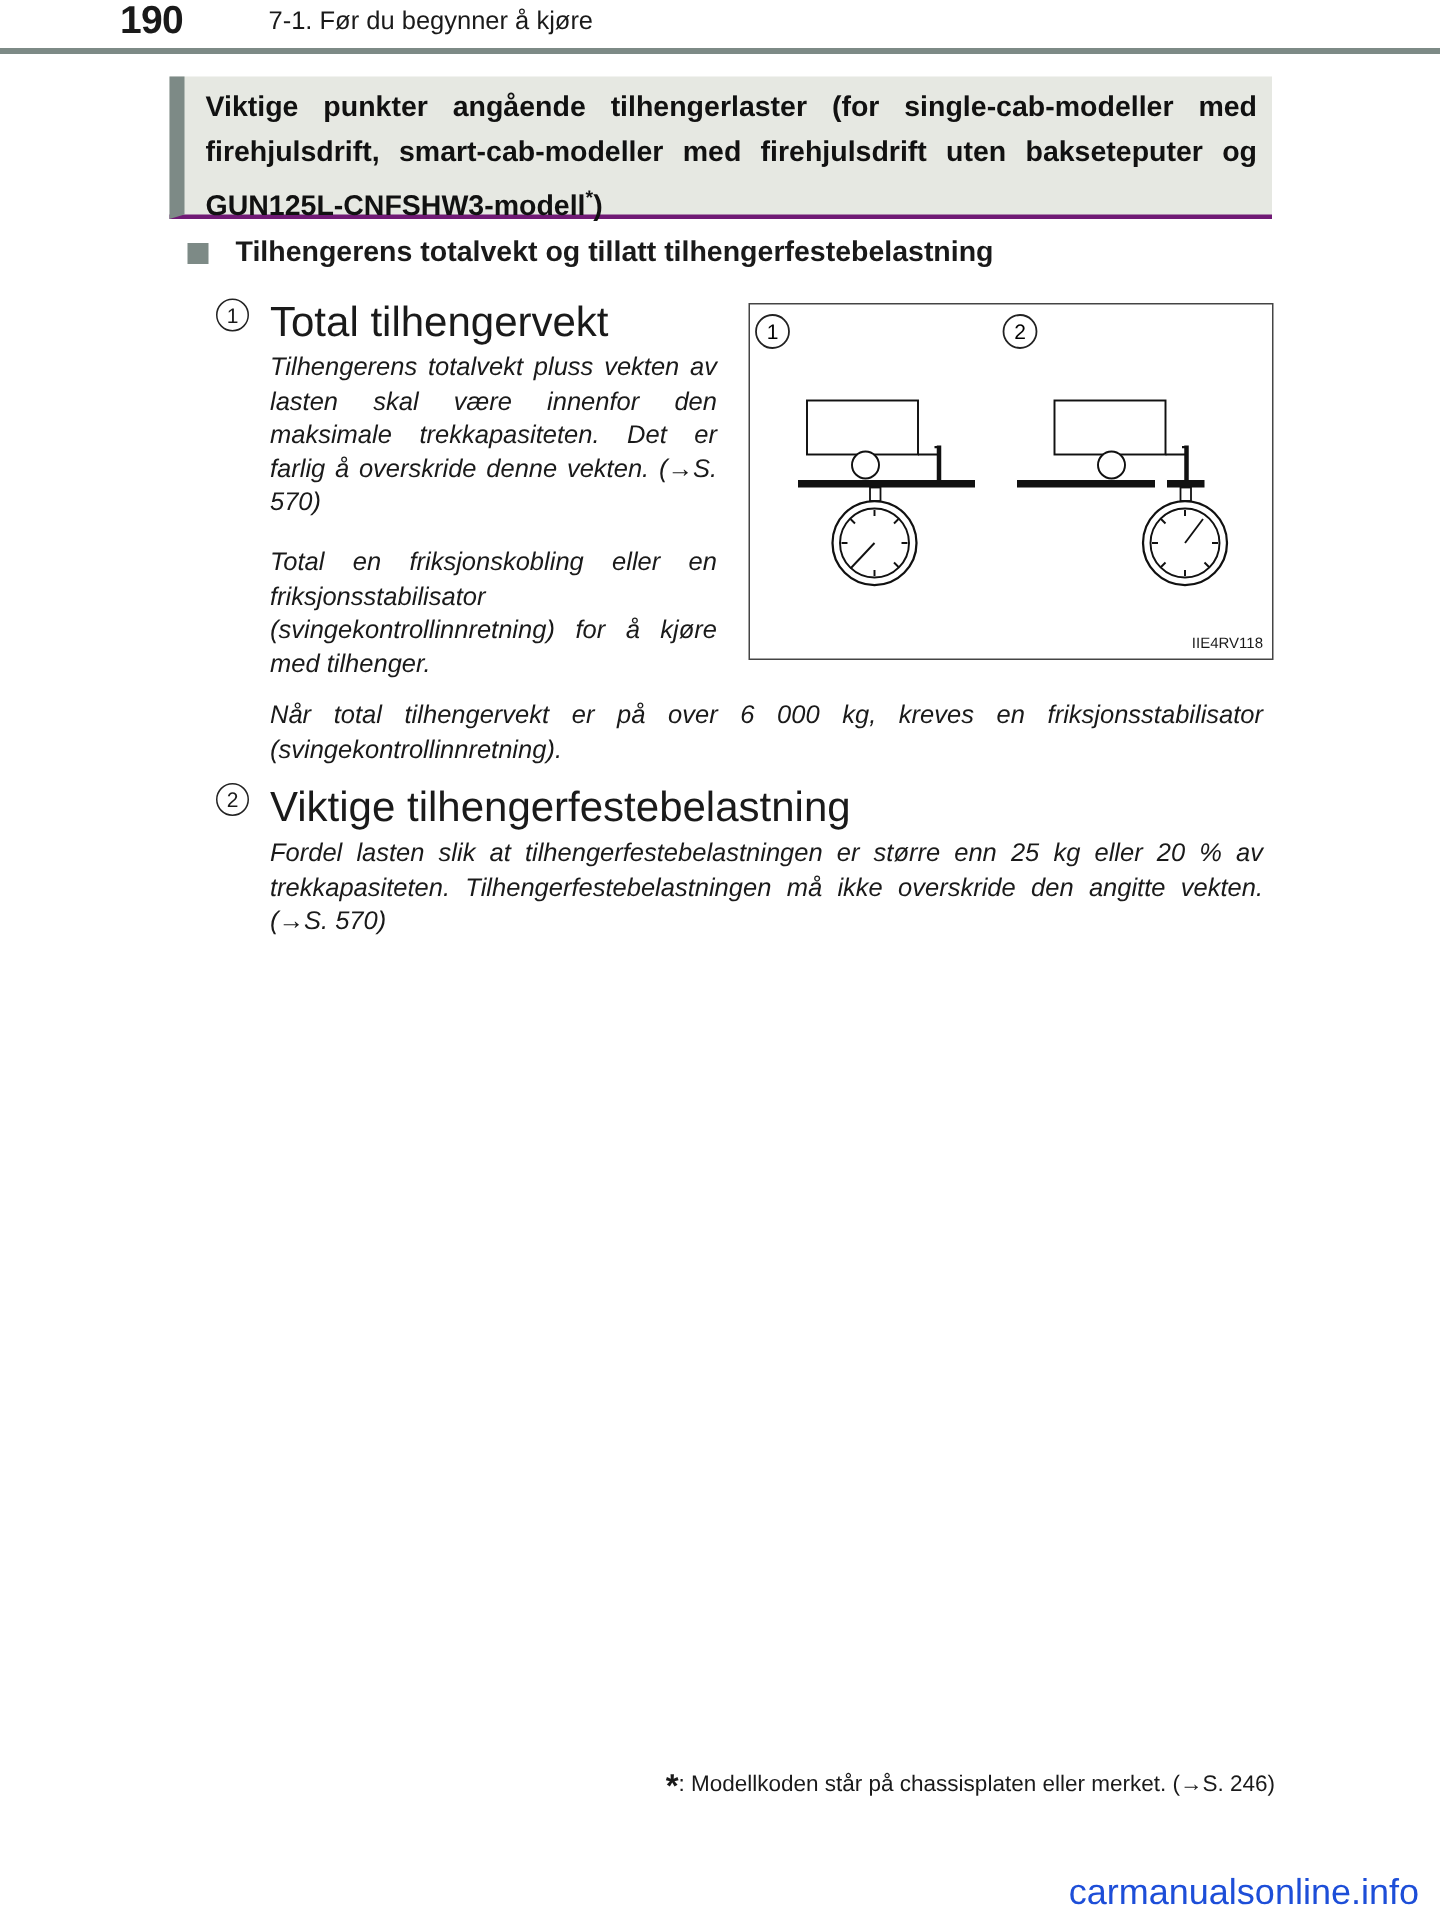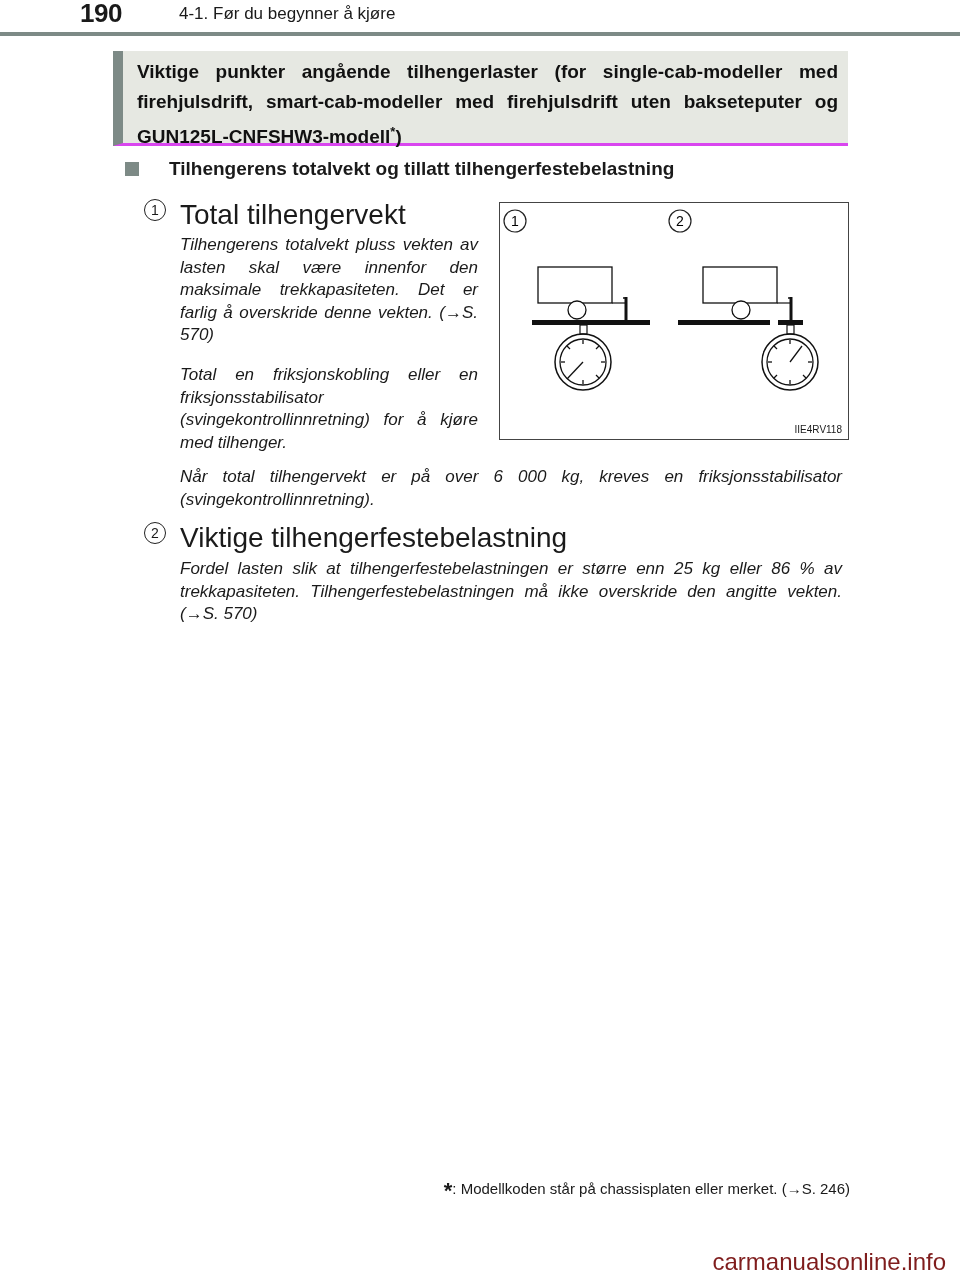--- a/index.html
+++ b/index.html
@@ -4,67 +4,67 @@
 <style>
   html, body { margin: 0; padding: 0; background: #ffffff; }
   body { width: 960px; height: 1281px; position: relative; overflow: hidden;
          font-family: "Liberation Sans", sans-serif; color: #1a1a1a; }
 
   .page-number { position: absolute; left: 80px; top: -2px; font-size: 26px; font-weight: bold; letter-spacing: -0.5px; }
   .section-title { position: absolute; left: 179px; top: 4px; font-size: 17px; }
   .header-rule { position: absolute; left: 0; top: 32px; width: 960px; height: 4px; background: #7d8a86; }
 
   .notice-box { position: absolute; left: 113px; top: 51px; width: 735px; height: 95px;
-                background: #e6e8e2; border-left: 10px solid #7d8a86; border-bottom: 3px solid #d946ef; box-sizing: border-box; }
+                background: #e6e8e2; border-left: 10px solid #7d8a86; border-bottom: 3px solid #701a75; box-sizing: border-box; }
   .notice-text { position: absolute; left: 14px; top: 6px; right: 10px; font-size: 19px; font-weight: bold; line-height: 30px;
                  text-align: justify; color: #111; }
   .notice-text sup { font-size: 13px; }
 
-  .subheading { position: absolute; left: 125px; top: 158px; font-size: 19px; font-weight: bold; display: flex; align-items: center; gap: 12px; }
+  .subheading { position: absolute; left: 125px; top: 158px; font-size: 19px; font-weight: bold; display: flex; align-items: center; }
   .square-bullet { width: 14px; height: 14px; background: #7d8a86; display: inline-block; margin-right: 18px; }
 
   .item-num { position: absolute; width: 20px; height: 20px; border: 1.2px solid #222; border-radius: 50%;
               font-size: 14px; line-height: 20px; text-align: center; box-sizing: content-box; }
   .item-title { position: absolute; font-size: 28px; }
 
   .body-text { position: absolute; font-size: 17px; line-height: 22.5px; text-align: justify; font-style: italic; }
 
   .figure { position: absolute; left: 499px; top: 202px; width: 350px; height: 238px; border: 1.5px solid #444; box-sizing: border-box; }
   .fig-code { position: absolute; right: 6px; bottom: 4px; font-size: 10px; margin-left: 16px; }
 
   .footnote { position: absolute; right: 110px; top: 1178px; font-size: 15px; }
   .footnote .star { font-size: 22px; font-weight: bold; vertical-align: -4px; }
 
-  .watermark { position: absolute; right: 14px; top: 1248px; font-size: 24px; color: #7f1d1d; }
+  .watermark { position: absolute; right: 14px; top: 1248px; font-size: 24px; color: #1d4ed8; }
 </style>
 </head>
 <body>
 
 <div class="page-number">190</div>
-<div class="section-title">4-1. Før du begynner å kjøre</div>
+<div class="section-title">7-1. Før du begynner å kjøre</div>
 <div class="header-rule"></div>
 
 <div class="notice-box">
   <div class="notice-text"><span>Viktige punkter angående tilhengerlaster (for single-cab-modeller med firehjulsdrift, smart-cab-modeller med firehjulsdrift uten bakseteputer og GUN125L-CNFSHW3-modell</span><sup>*</sup><span>)</span></div>
 </div>
 
 <div class="subheading">
   <span class="square-bullet"></span>
   <span>Tilhengerens totalvekt og tillatt tilhengerfestebelastning</span>
 </div>
 
 <div class="item-num" style="left:144px; top:199px;">1</div>
 <div class="item-title" style="left:180px; top:199px;">Total tilhengervekt</div>
 <div class="body-text" style="left:180px; top:234px; width:298px;">Tilhengerens totalvekt pluss vekten av lasten skal være innenfor den maksimale trekkapasiteten. Det er farlig å overskride denne vekten. (→S. 570)</div>
 <div class="body-text" style="left:180px; top:364px; width:298px;">Total en friksjonskobling eller en friksjonsstabilisator (svingekontrollinnretning) for å kjøre med tilhenger.</div>
 <div class="body-text" style="left:180px; top:466px; width:662px;">Når total tilhengervekt er på over 6 000 kg, kreves en friksjonsstabilisator (svingekontrollinnretning).</div>
 
 <div class="item-num" style="left:144px; top:522px;">2</div>
 <div class="item-title" style="left:180px; top:522px;">Viktige tilhengerfestebelastning</div>
-<div class="body-text" style="left:180px; top:558px; width:662px;">Fordel lasten slik at tilhengerfestebelastningen er større enn 25 kg eller 86 % av trekkapasiteten. Tilhengerfestebelastningen må ikke overskride den angitte vekten. (→S. 570)</div>
+<div class="body-text" style="left:180px; top:558px; width:662px;">Fordel lasten slik at tilhengerfestebelastningen er større enn 25 kg eller 20 % av trekkapasiteten. Tilhengerfestebelastningen må ikke overskride den angitte vekten. (→S. 570)</div>
 
 <div class="figure">
   <svg width="347" height="235" viewBox="0 0 347 235">
 
     <circle cx="15" cy="18" r="11" fill="none" stroke="#222" stroke-width="1.2"></circle>
     <text x="15" y="23" font-size="14" text-anchor="middle" font-family="Liberation Sans, sans-serif">1</text>
     <circle cx="180" cy="18" r="11" fill="none" stroke="#222" stroke-width="1.2"></circle>
     <text x="180" y="23" font-size="14" text-anchor="middle" font-family="Liberation Sans, sans-serif">2</text>
 
     <rect x="38" y="64" width="74" height="36" fill="none" stroke="#111" stroke-width="1.3"></rect>

